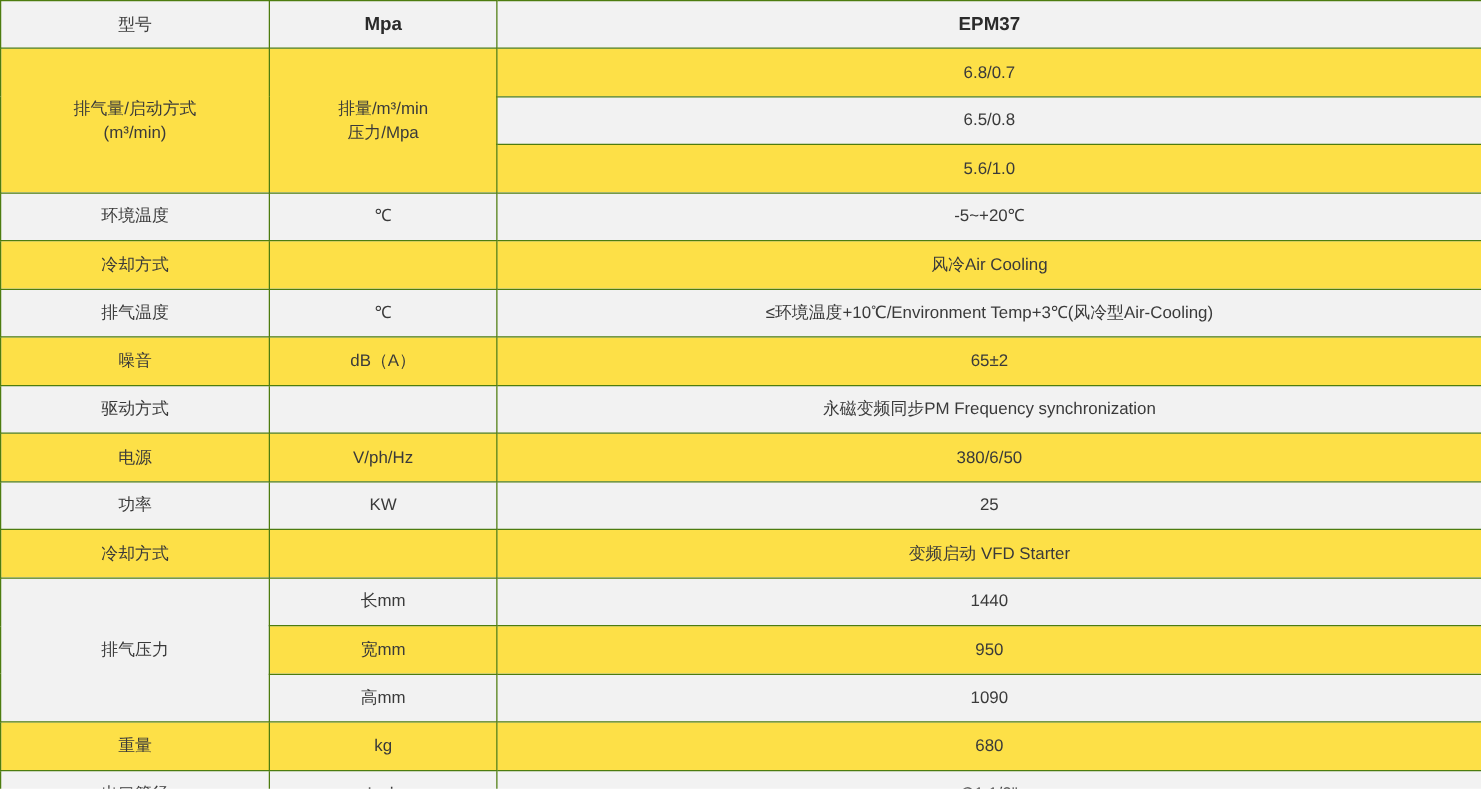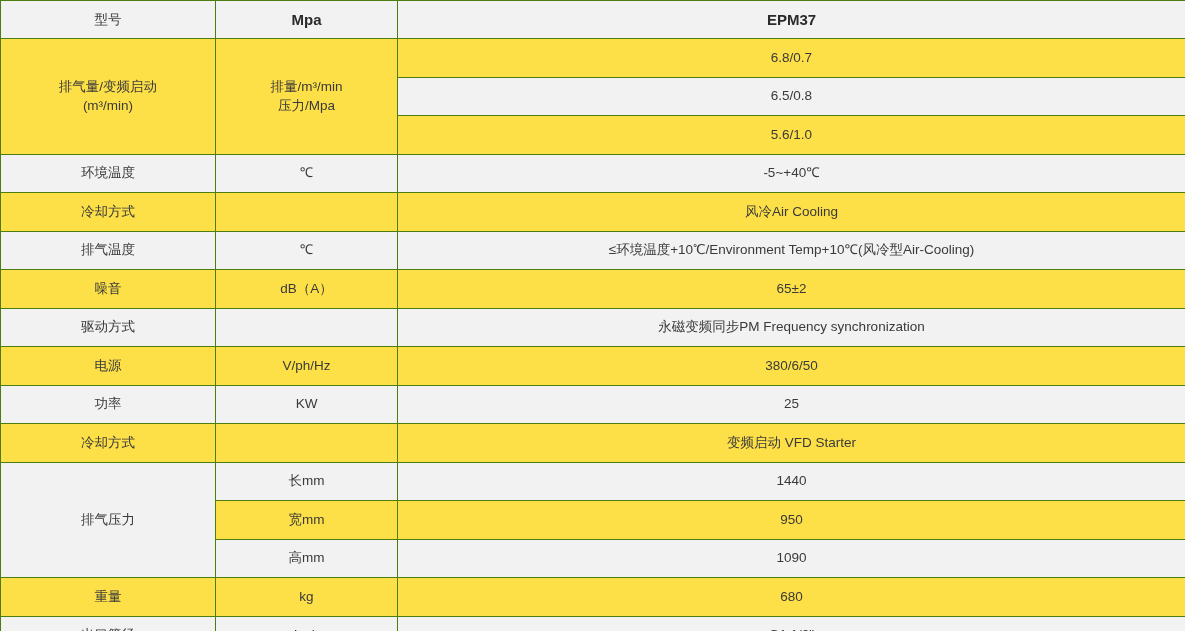--- a/index.html
+++ b/index.html
@@ -65,52 +65,52 @@
   <tbody>
 
     <tr class="header-row band-a">
       <td>型号</td>
       <td class="strong">Mpa</td>
       <td class="strong">EPM37</td>
     </tr>
 
     <tr class="row-std band-b">
       <td rowspan="3" class="stack-label">
-        <div>排气量/变频启动</div>
+        <div>排气量/启动方式</div>
         <div>(m³/min)</div>
       </td>
       <td rowspan="3" class="stack-label">
         <div>排量/m³/min</div>
         <div>压力/Mpa</div>
       </td>
       <td>6.8/0.7</td>
     </tr>
     <tr class="row-std band-a">
       <td>6.5/0.8</td>
     </tr>
     <tr class="row-std band-b">
       <td>5.6/1.0</td>
     </tr>
 
     <tr class="row-std band-a">
       <td>环境温度</td>
       <td>℃</td>
-      <td>-5~+40℃</td>
+      <td>-5~+20℃</td>
     </tr>
 
     <tr class="row-std band-b">
       <td>冷却方式</td>
       <td></td>
       <td>风冷Air Cooling</td>
     </tr>
 
     <tr class="row-std band-a">
       <td>排气温度</td>
       <td>℃</td>
-      <td>≤环境温度+10℃/Environment Temp+10℃(风冷型Air-Cooling)</td>
+      <td>≤环境温度+10℃/Environment Temp+3℃(风冷型Air-Cooling)</td>
     </tr>
 
     <tr class="row-std band-b">
       <td>噪音</td>
       <td>dB（A）</td>
       <td>65±2</td>
     </tr>
 
     <tr class="row-std band-a">
       <td>驱动方式</td>

